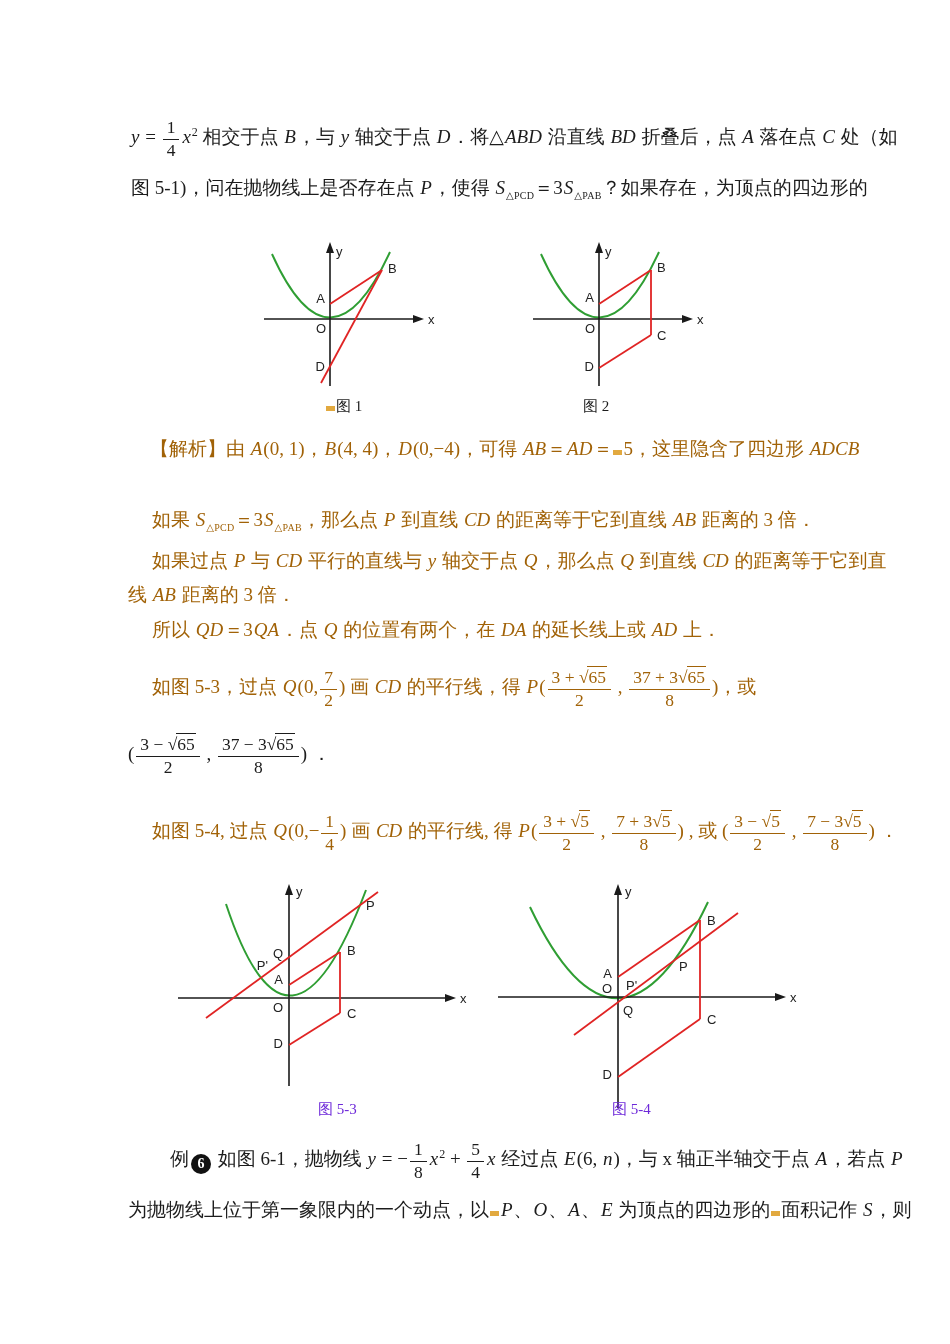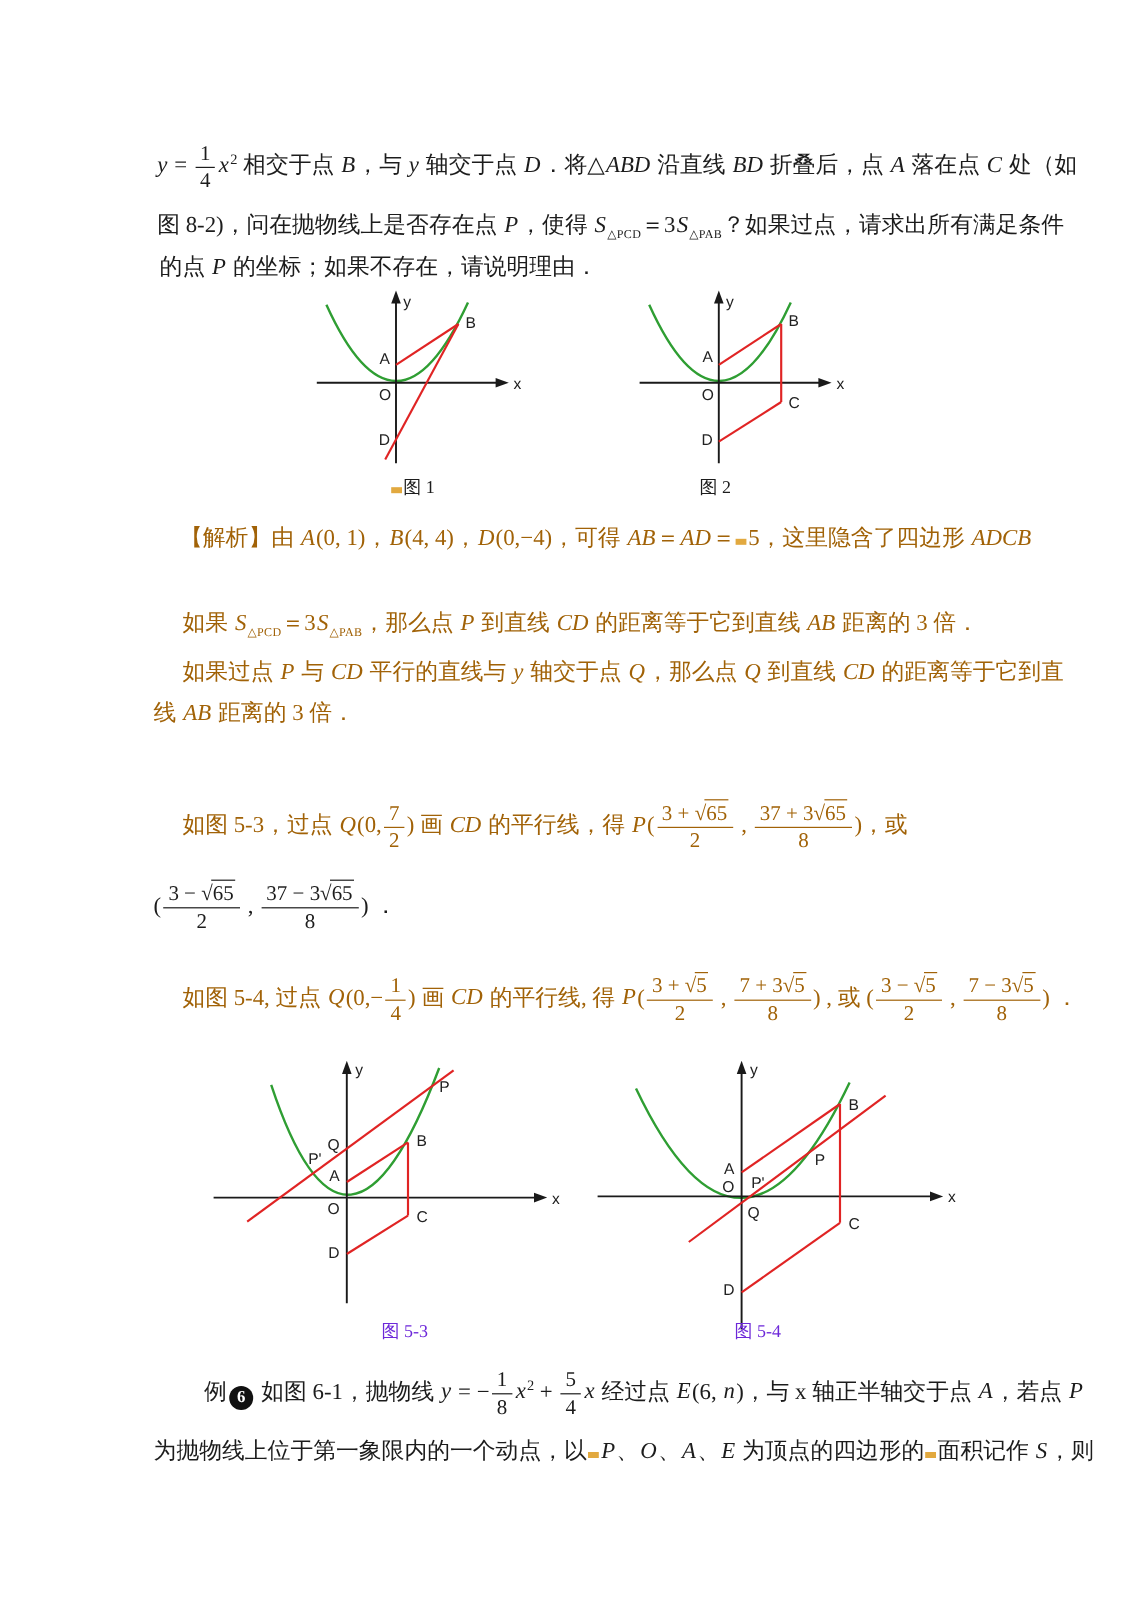--- a/index.html
+++ b/index.html
@@ -37,22 +37,21 @@
   .fig text { font-family:"Liberation Sans","DejaVu Sans",sans-serif;
               font-size:13px; fill:#222; }
   .cap { position:absolute; white-space:nowrap; font-size:15px; }
 </style>
 </head>
 <body>
 
 <div class="page">
 
   <div class="line" style="top:118px;left:130px"><span class="math">y</span><span class="tx"> = </span><span class="frac"><span class="num"><span class="tx">1</span></span><span class="den"><span class="tx">4</span></span></span><span class="math">x</span><span class="sup">2</span><span class="tx"> 相交于点 </span><span class="math">B</span><span class="tx">，与 </span><span class="math">y</span><span class="tx"> 轴交于点 </span><span class="math">D</span><span class="tx">．将△</span><span class="math">ABD</span><span class="tx"> 沿直线 </span><span class="math">BD</span><span class="tx"> 折叠后，点 </span><span class="math">A</span><span class="tx"> 落在点 </span><span class="math">C</span><span class="tx"> 处（如</span></div>
-  <div class="line" style="top:176px;left:131px"><span class="tx">图 8-2)，问在抛物线上是否存在点 </span><span class="math">P</span><span class="tx">，使得 </span><span class="math">S</span><span class="sub">△PCD</span><span class="tx">＝3</span><span class="math">S</span><span class="sub">△PAB</span><span class="tx">？如果过点，请求出所有满足条件</span></div>
-  <div class="line" style="top:211px;left:133px"><span class="tx">的点 </span><span class="math">P</span><span class="tx"> 的坐标；如果不存在，请说明理由．</span></div>
+  <div class="line" style="top:176px;left:131px"><span class="tx">图 5-1)，问在抛物线上是否存在点 </span><span class="math">P</span><span class="tx">，使得 </span><span class="math">S</span><span class="sub">△PCD</span><span class="tx">＝3</span><span class="math">S</span><span class="sub">△PAB</span><span class="tx">？如果存在，为顶点的四边形的</span></div>
 
   <svg class="fig" style="left:258px;top:240px" width="185" height="152" viewBox="0 0 185 152">
     <path class="green" d="M14,14 Q72,142 132,12"></path>
     <line class="axis" x1="6" y1="79" x2="158" y2="79"></line>
     <polygon class="axisfil" points="166,79 155,75 155,83"></polygon>
     <line class="axis" x1="72" y1="146" x2="72" y2="10"></line>
     <polygon class="axisfil" points="72,2 68,13 76,13"></polygon>
     <line class="redln" x1="72" y1="64" x2="124" y2="30"></line>
     <line class="redln" x1="124" y1="30" x2="63" y2="143"></line>
     <text x="78" y="16">y</text>
@@ -81,20 +80,21 @@
     <text x="67" y="131" text-anchor="end">D</text>
   </svg>
 
   <div class="cap" style="left:325px;top:397px"><span class="mark"></span><span class="tx">图 1</span></div>
   <div class="cap" style="left:583px;top:397px"><span class="tx">图 2</span></div>
 
   <div class="line red" style="top:437px;left:150px"><span class="tx">【解析】由 </span><span class="math">A</span><span class="tx">(0, 1)，</span><span class="math">B</span><span class="tx">(4, 4)，</span><span class="math">D</span><span class="tx">(0,−4)，可得 </span><span class="math">AB</span><span class="tx">＝</span><span class="math">AD</span><span class="tx">＝</span><span class="mark"></span><span class="tx">5，这里隐含了四边形 </span><span class="math">ADCB</span></div>
   <div class="line red" style="top:508px;left:152px"><span class="tx">如果 </span><span class="math">S</span><span class="sub">△PCD</span><span class="tx">＝3</span><span class="math">S</span><span class="sub">△PAB</span><span class="tx">，那么点 </span><span class="math">P</span><span class="tx"> 到直线 </span><span class="math">CD</span><span class="tx"> 的距离等于它到直线 </span><span class="math">AB</span><span class="tx"> 距离的 3 倍．</span></div>
   <div class="line red" style="top:549px;left:152px"><span class="tx">如果过点 </span><span class="math">P</span><span class="tx"> 与 </span><span class="math">CD</span><span class="tx"> 平行的直线与 </span><span class="math">y</span><span class="tx"> 轴交于点 </span><span class="math">Q</span><span class="tx">，那么点 </span><span class="math">Q</span><span class="tx"> 到直线 </span><span class="math">CD</span><span class="tx"> 的距离等于它到直</span></div>
   <div class="line red" style="top:583px;left:128px"><span class="tx">线 </span><span class="math">AB</span><span class="tx"> 距离的 3 倍．</span></div>
+  <div class="line red" style="top:618px;left:152px"><span class="tx">所以 </span><span class="math">QD</span><span class="tx">＝3</span><span class="math">QA</span><span class="tx">．点 </span><span class="math">Q</span><span class="tx"> 的位置有两个，在 </span><span class="math">DA</span><span class="tx"> 的延长线上或 </span><span class="math">AD</span><span class="tx"> 上．</span></div>
   <div class="line red" style="top:668px;left:152px"><span class="tx">如图 5-3，过点 </span><span class="math">Q</span><span class="tx">(0,</span><span class="frac"><span class="num"><span class="tx">7</span></span><span class="den"><span class="tx">2</span></span></span><span class="tx">) 画 </span><span class="math">CD</span><span class="tx"> 的平行线，得 </span><span class="math">P</span><span class="tx">(</span><span class="frac"><span class="num"><span class="tx">3 + </span><span class="sqrt"><span class="rsign">√</span><span class="rad">65</span></span></span><span class="den"><span class="tx">2</span></span></span><span class="tx"> , </span><span class="frac"><span class="num"><span class="tx">37 + 3</span><span class="sqrt"><span class="rsign">√</span><span class="rad">65</span></span></span><span class="den"><span class="tx">8</span></span></span><span class="tx">)，或</span></div>
   <div class="line" style="top:735px;left:128px"><span class="tx">(</span><span class="frac"><span class="num"><span class="tx">3 − </span><span class="sqrt"><span class="rsign">√</span><span class="rad">65</span></span></span><span class="den"><span class="tx">2</span></span></span><span class="tx"> , </span><span class="frac"><span class="num"><span class="tx">37 − 3</span><span class="sqrt"><span class="rsign">√</span><span class="rad">65</span></span></span><span class="den"><span class="tx">8</span></span></span><span class="tx">) ．</span></div>
   <div class="line red" style="top:812px;left:152px"><span class="tx">如图 5-4, 过点 </span><span class="math">Q</span><span class="tx">(0,−</span><span class="frac"><span class="num"><span class="tx">1</span></span><span class="den"><span class="tx">4</span></span></span><span class="tx">) 画 </span><span class="math">CD</span><span class="tx"> 的平行线, 得 </span><span class="math">P</span><span class="tx">(</span><span class="frac"><span class="num"><span class="tx">3 + </span><span class="sqrt"><span class="rsign">√</span><span class="rad">5</span></span></span><span class="den"><span class="tx">2</span></span></span><span class="tx"> , </span><span class="frac"><span class="num"><span class="tx">7 + 3</span><span class="sqrt"><span class="rsign">√</span><span class="rad">5</span></span></span><span class="den"><span class="tx">8</span></span></span><span class="tx">) , 或 (</span><span class="frac"><span class="num"><span class="tx">3 − </span><span class="sqrt"><span class="rsign">√</span><span class="rad">5</span></span></span><span class="den"><span class="tx">2</span></span></span><span class="tx"> , </span><span class="frac"><span class="num"><span class="tx">7 − 3</span><span class="sqrt"><span class="rsign">√</span><span class="rad">5</span></span></span><span class="den"><span class="tx">8</span></span></span><span class="tx">) ．</span></div>
 
   <svg class="fig" style="left:170px;top:880px" width="300" height="228" viewBox="0 0 300 228">
     <path class="green" d="M56,24 Q119,214 196,10"></path>
     <line class="axis" x1="8" y1="118" x2="278" y2="118"></line>
     <polygon class="axisfil" points="286,118 275,114 275,122"></polygon>
     <line class="axis" x1="119" y1="206" x2="119" y2="12"></line>
     <polygon class="axisfil" points="119,4 115,15 123,15"></polygon>

